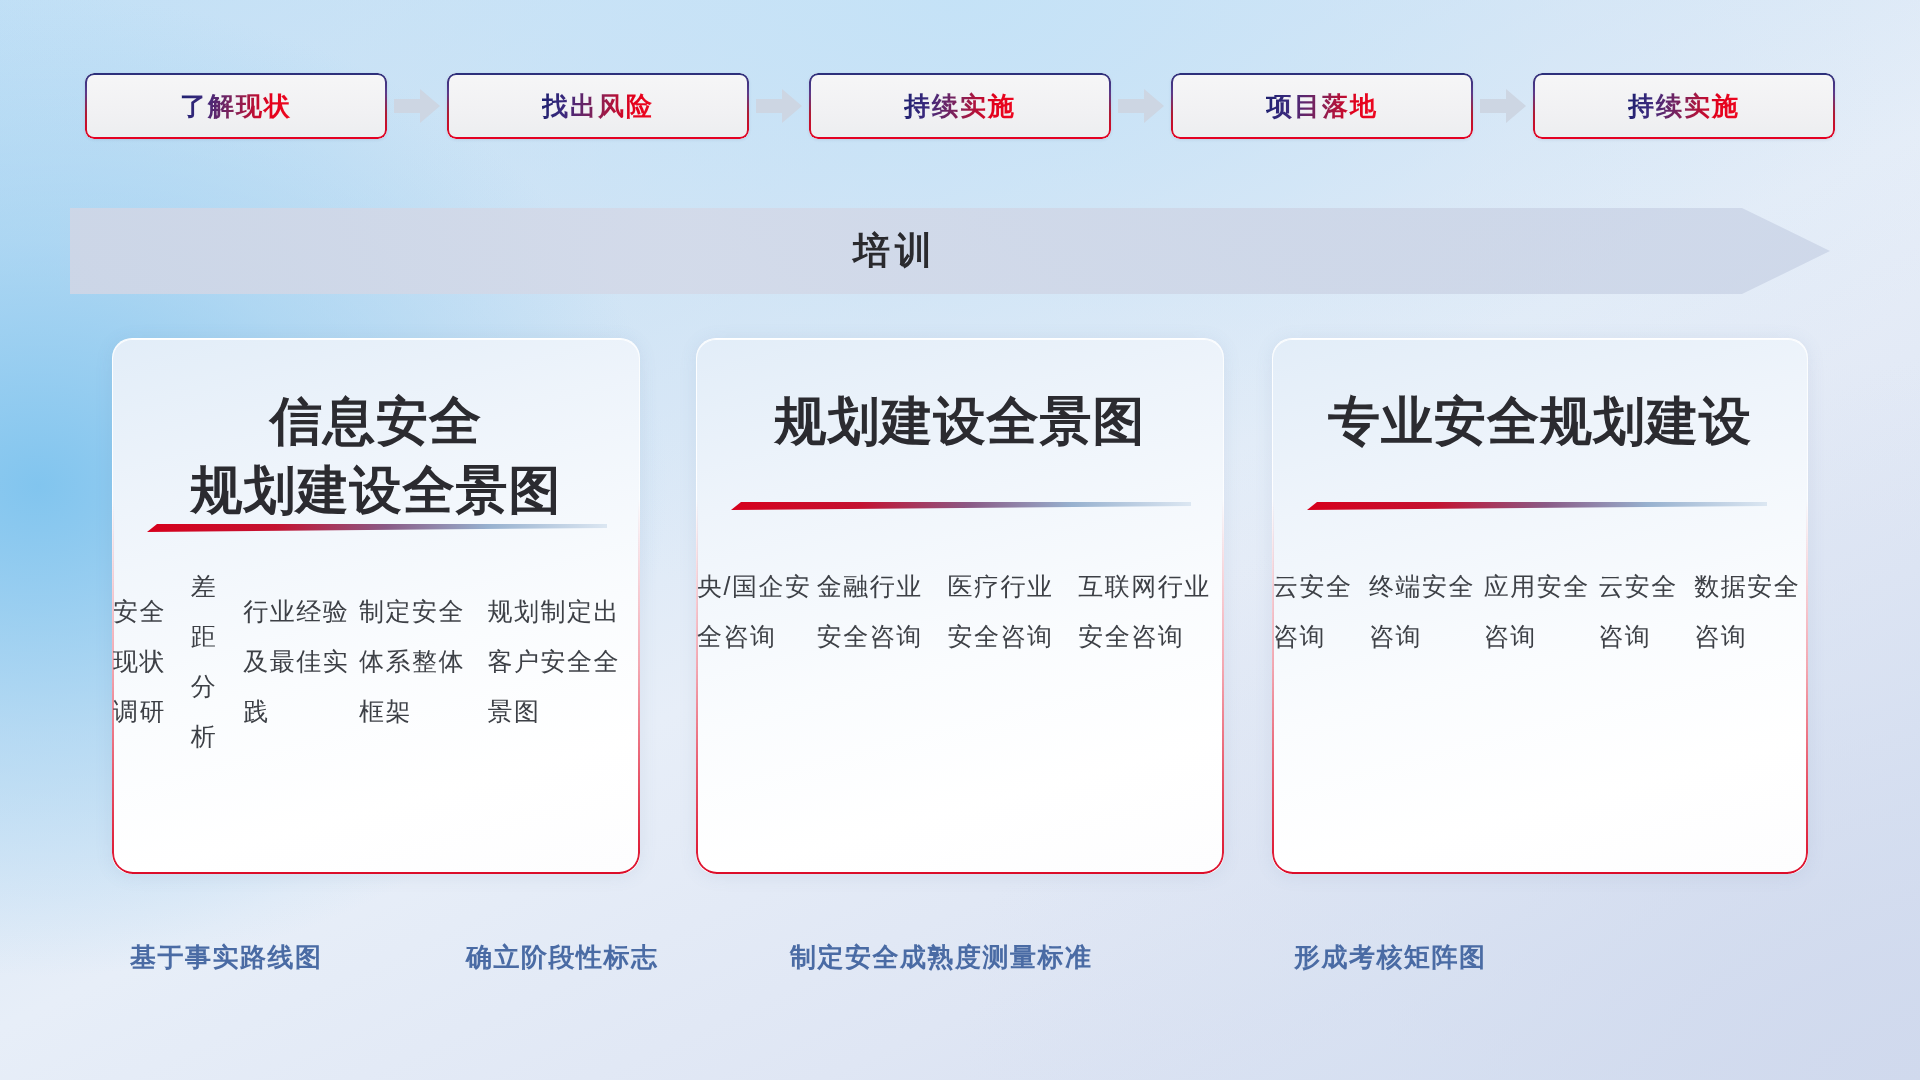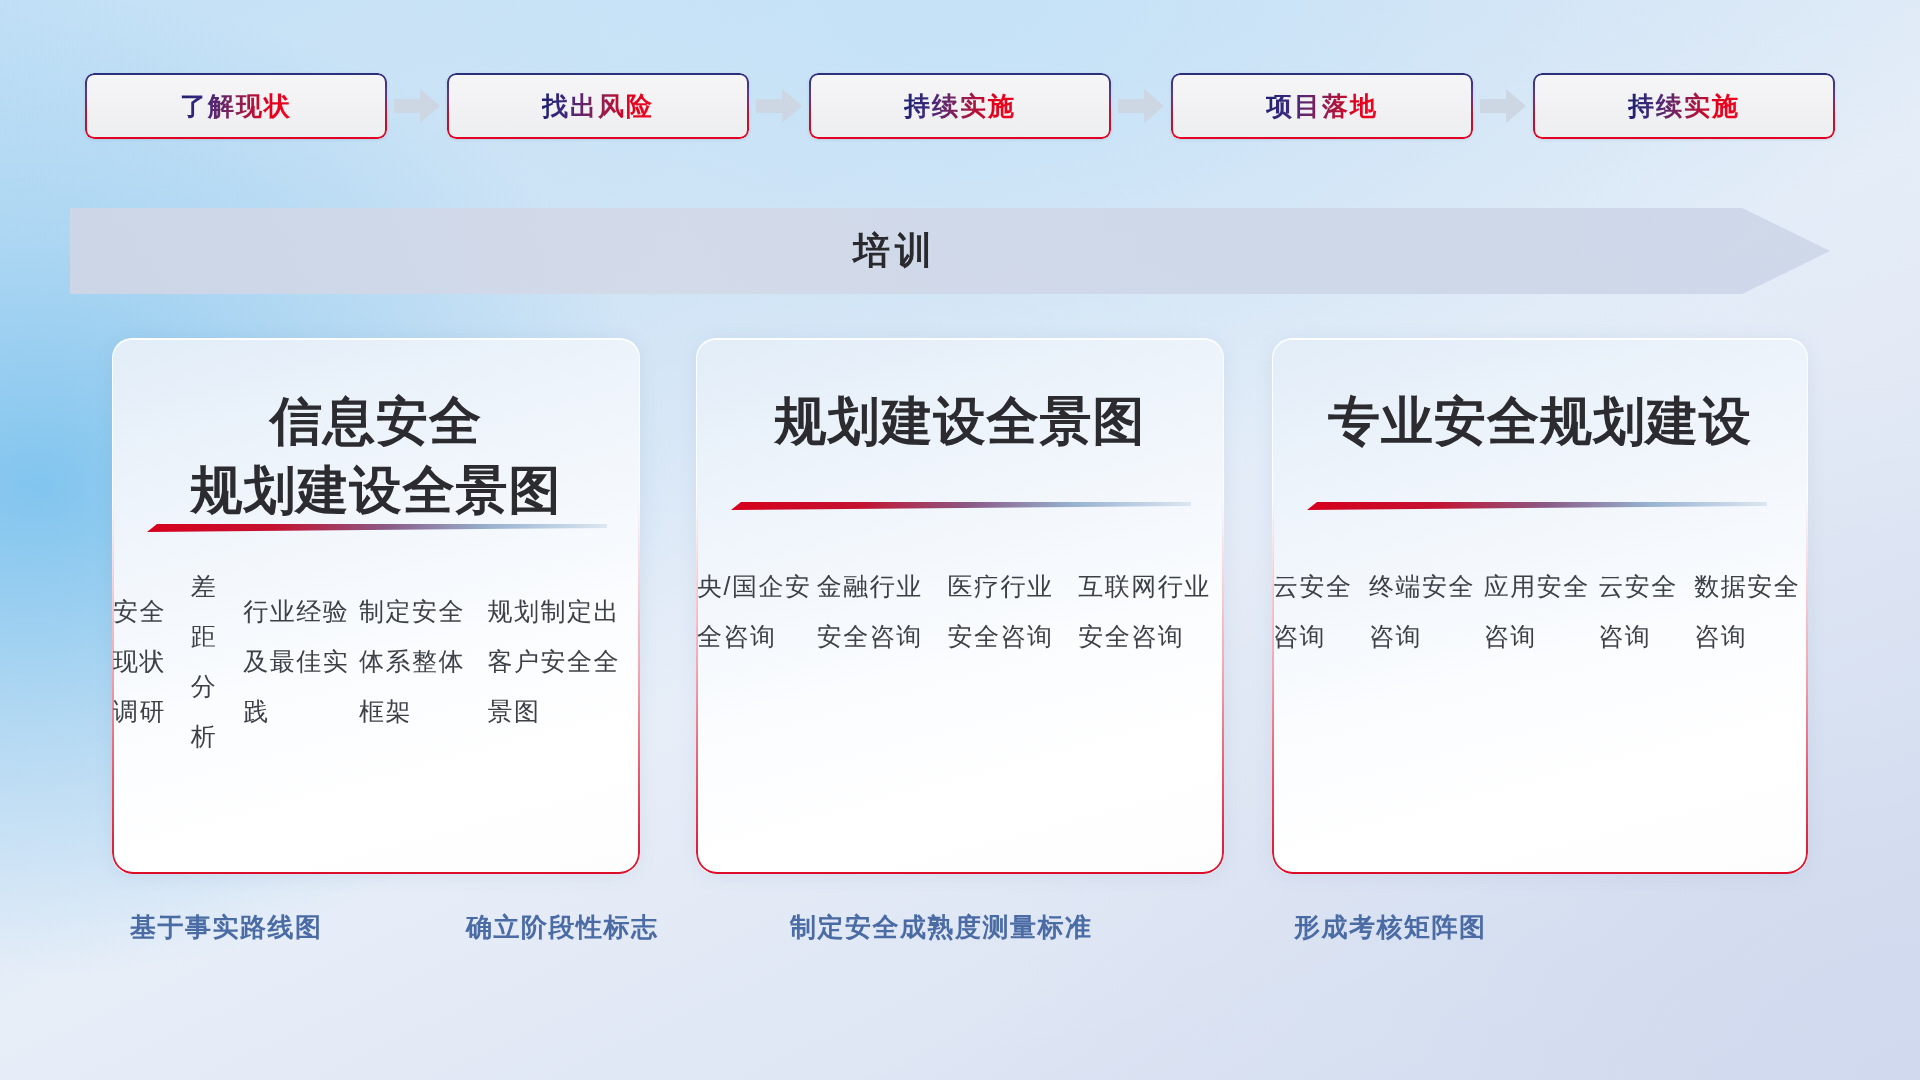--- a/index.html
+++ b/index.html
@@ -84,21 +84,21 @@
   #card-0 { left:112px; width:528px; }
   #card-1 { left:696px; width:528px; }
   #card-2 { left:1272px; width:536px; }
   #card-0 .card-divider{ top:182px; }
   #card-1 .card-divider{ top:160px; }
   #card-2 .card-divider{ top:160px; }
   #card-0 .card-list{ top:222px; }
   #card-1 .card-list{ top:222px; }
   #card-2 .card-list{ top:222px; }
   
-  #captions { position:absolute; left:0; top:910px; width:1668px; height:60px; }
+  #captions { position:absolute; left:0; top:940px; width:1668px; height:60px; }
   .caption{
     position:absolute; top:0; font-size:26px; font-weight:700; color:#4a6ba4;
     letter-spacing:1.5px; white-space:nowrap;
   }
 </style>
 </head>
 <body>
 
 <div id="stage">
 

